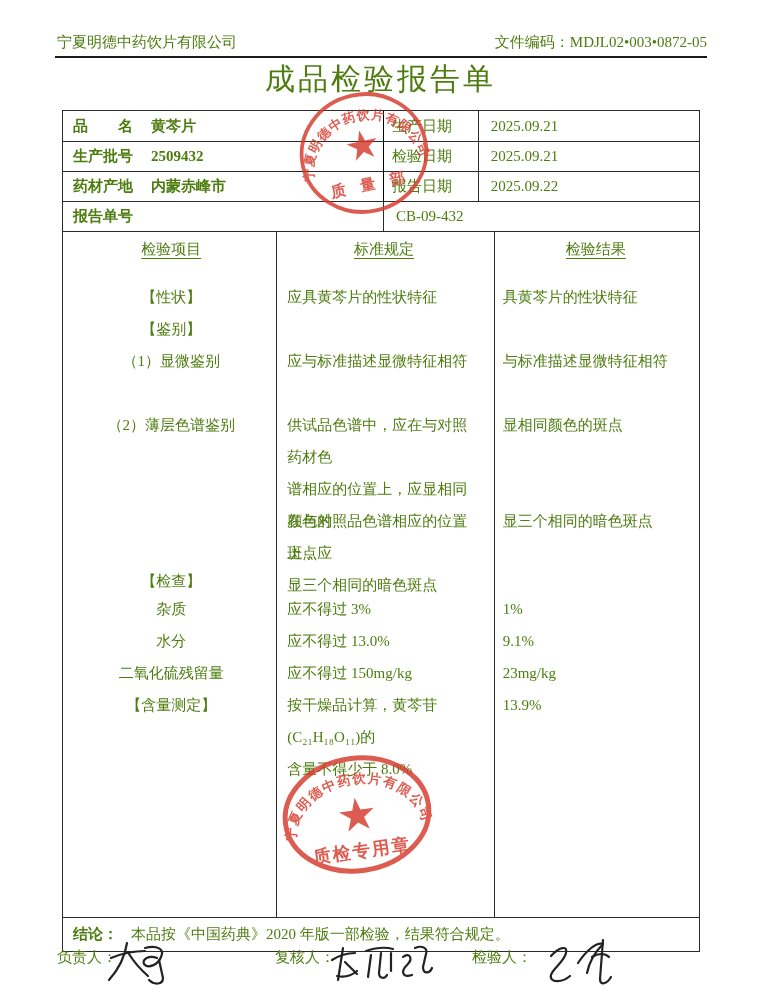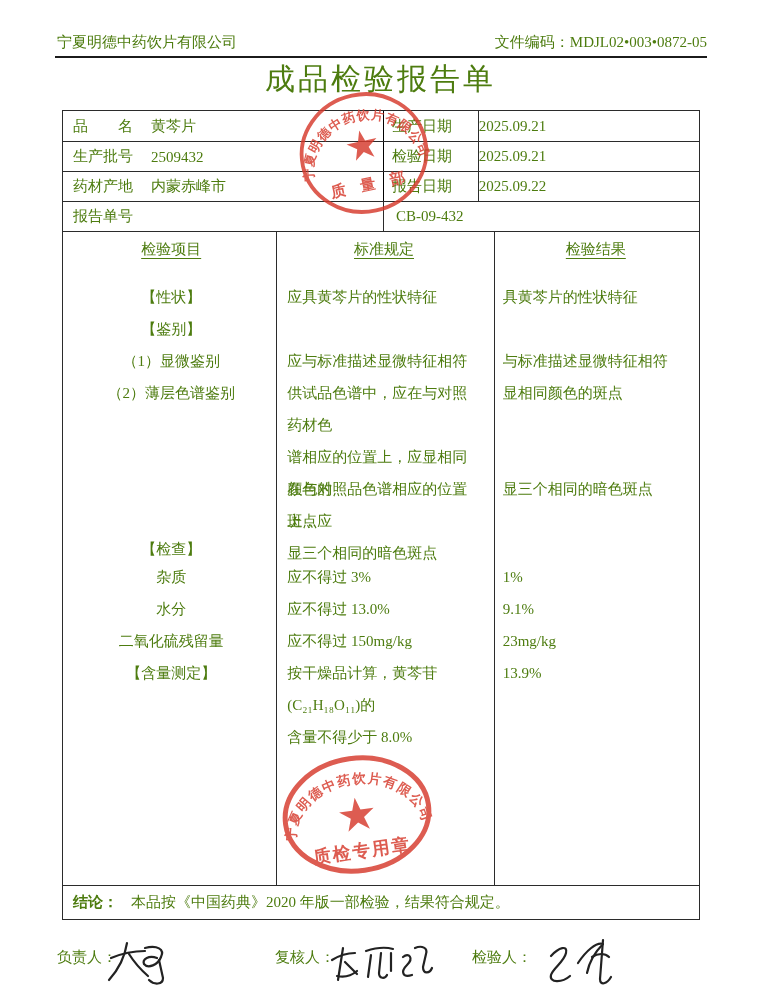--- a/index.html
+++ b/index.html
@@ -14,42 +14,42 @@
   .top-bar { position:absolute; left:57px; top:33px; width:650px;
     display:flex; justify-content:space-between; font-size:15px; }
   .rule { position:absolute; left:55px; top:56px; width:652px; height:2px; background:#1b1b1b; }
   .doc-title { position:absolute; left:0; top:59px; width:100%; text-align:center;
     font-size:30px; font-weight:normal; letter-spacing:3px; }
 
   
   .info-table { position:absolute; left:62px; top:110px; width:638px; border:1px solid #2b2b2b; font-size:15px; }
   .it-row { display:flex; height:30px; align-items:center; }
   .it-row + .it-row { border-top:1px solid #2b2b2b; }
-  .it-a { width:321px; padding-left:10px; display:flex; align-items:flex-end; }
+  .it-a { width:321px; padding-left:10px; display:flex; align-items:center;font-weight:bold; }
   .it-a .lbl { width:66px; }
   .it-a .val { margin-left:12px; }
   .it-b { width:95px; border-left:1px solid #000000; align-self:stretch; display:flex; align-items:center; padding-left:8px; }
-  .it-c { width:222px; border-left:1px solid #2b2b2b; align-self:stretch; display:flex; align-items:center; }
+  .it-c { width:222px; border-left:1px solid #2b2b2b; align-self:stretch; display:flex; align-items:center; padding-left:12px; }
   .it-merge { width:317px; border-left:1px solid #2b2b2b; align-self:stretch; display:flex; align-items:center; padding-left:12px; }
 
   
   .main-table { position:absolute; left:62px; top:231px; width:638px;
     border:1px solid #2b2b2b; border-top:none; font-size:15px; }
   .mt-body { position:relative; }
   .vline { position:absolute; top:0; bottom:0; width:1px; background:#2b2b2b; }
   .vl-1 { left:213px; } .vl-2 { left:431px; }
   .mt-row { display:flex; line-height:32px; }
   .c1 { width:213px; padding-left:10px; padding-right:6px;text-align:center; }
   .c2 { width:218px; padding-left:12px; padding-right:20px; white-space:pre-line; }
   .c3 { width:207px; padding-left:10px; padding-right:6px; white-space:pre-line; }
   .mt-head { height:36px; line-height:36px; }
   .mt-head .c2, .mt-head .c3 { text-align:center; padding:0; }
   .mt-head span { text-decoration:underline; text-underline-offset:4px; }
   .sp-head { height:14px; }
-  .h1 { height:32px; } .h2 { height:64px; } .h3 { height:96px; }
+  .h1 { height:32px; } .h2 { height:64px; } .h3 { height:96px;margin-top:32px; }
   .hc { height:24px; line-height:24px; }
   .stamp-space { height:164px; }
   .conclusion-row { border-top:1px solid #2b2b2b; height:34px; display:flex;
     align-items:center; padding-left:10px; font-size:15px;gap:7px; }
   .conclusion-row .cl { font-weight:bold; margin-right:6px; }
 
   
   .sign-row { position:absolute; left:0; top:938px; width:761px; height:60px; font-size:15px; }
   .sig-label { position:absolute; top:10px; }
   .sl-1 { left:57px; } .sl-2 { left:275px; } .sl-3 { left:472px; }

